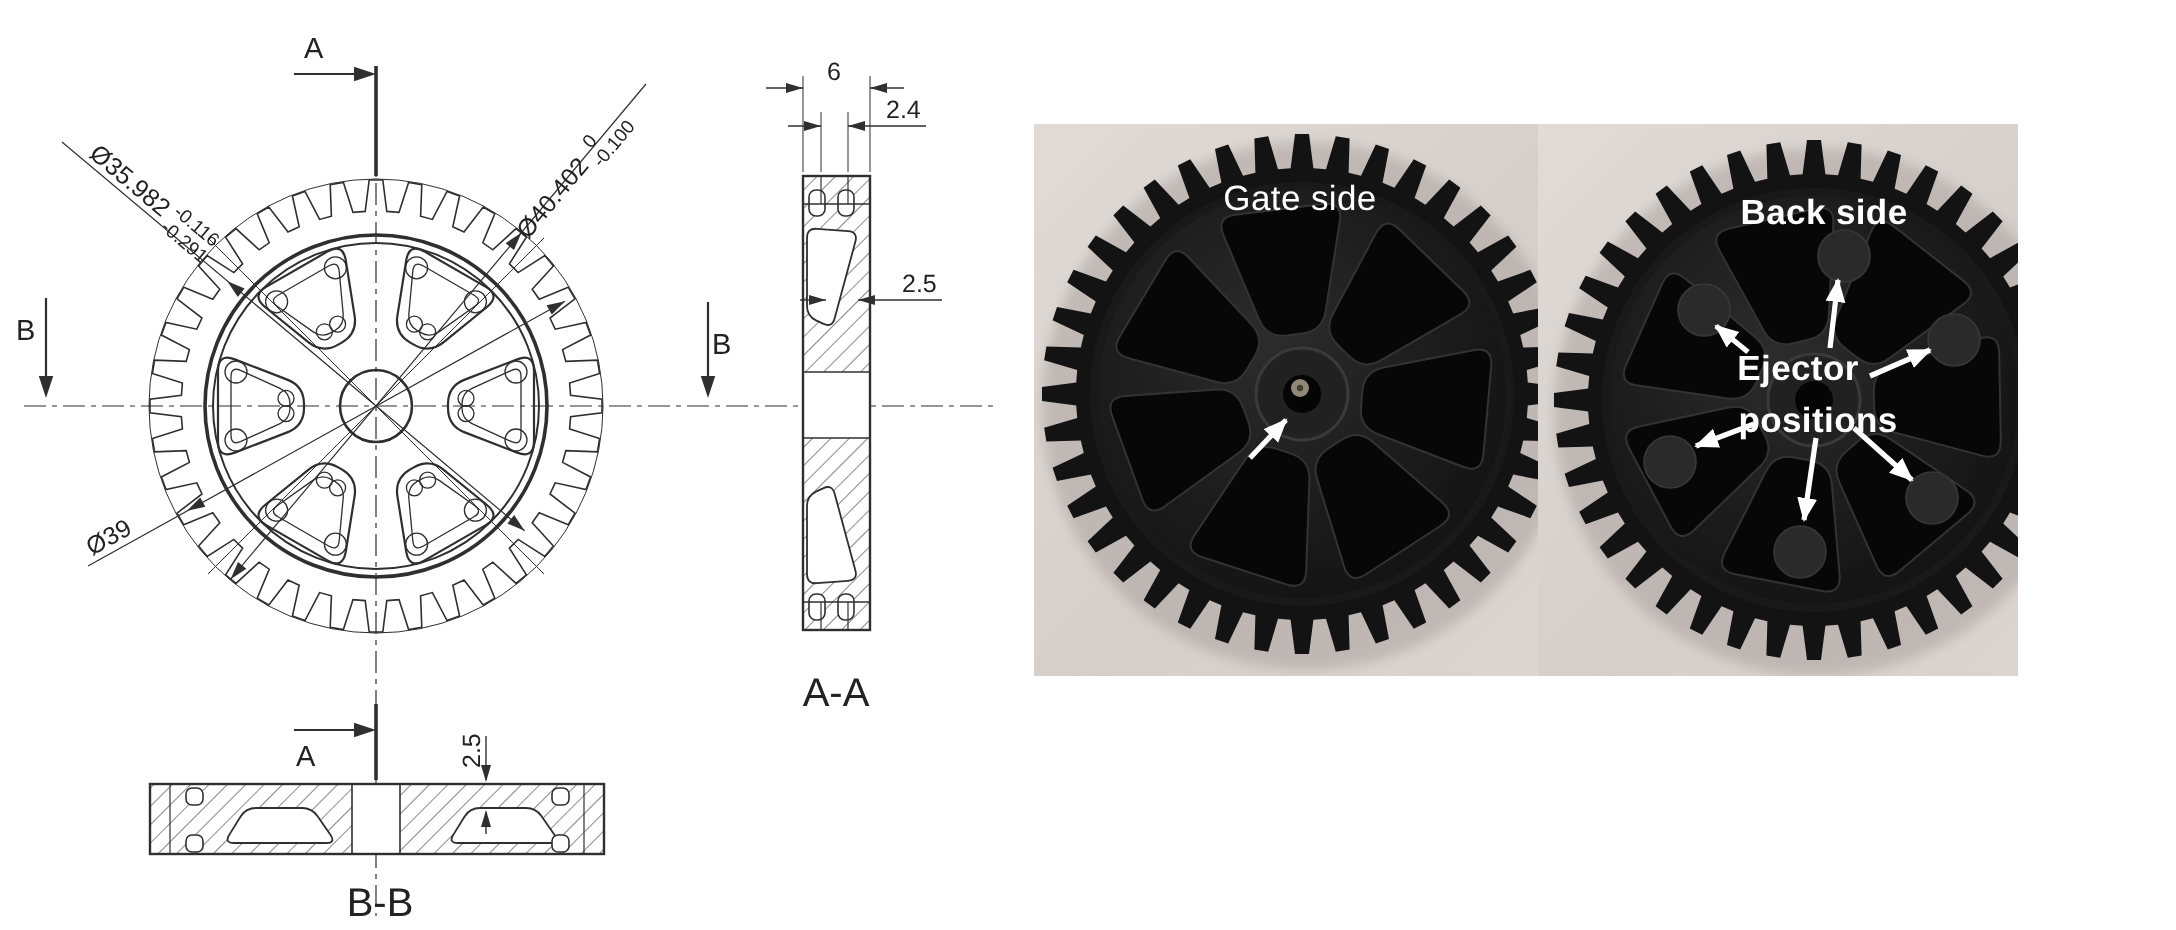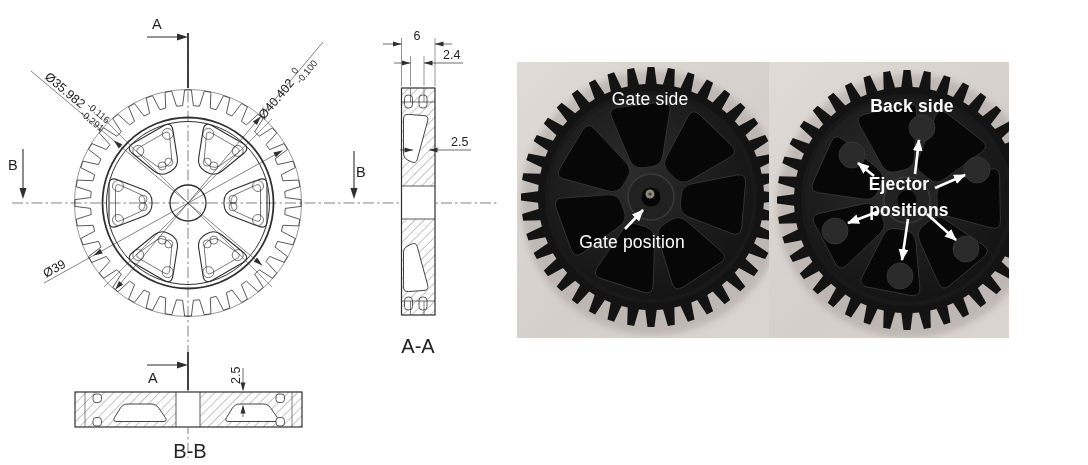--- a/index.html
+++ b/index.html
@@ -225,21 +225,20 @@
       </svg>
     <svg class="overlay" viewBox="0 0 271 276" width="271" height="276">
       <defs>
         <marker id="ah-f" markerUnits="userSpaceOnUse" markerWidth="14" markerHeight="12" refX="11" refY="5" orient="auto">
           <path d="M0,0 L12,5 L0,10 Z" fill="#ffffff"></path>
         </marker>
       </defs>
       <line class="parrow" x1="108" y1="167" x2="126" y2="148" marker-end="url(#ah-f)"></line>
     </svg>
     <div class="caption" style="left:133px;top:27px">Gate side</div>
-    <div class="caption" style="left:115px;top:170px">Gate position</div>
   </figure>
 
   <figure class="photo" id="photo-back">
     <svg id="back-gear-svg" viewBox="0 0 280 276" width="280" height="276">
         <defs>
           <linearGradient id="back-gear-svg-bg" x1="0" y1="0" x2="1" y2="1">
             <stop offset="0" stop-color="#e0dbd7"></stop>
             <stop offset="0.55" stop-color="#d5cfcb"></stop>
             <stop offset="1" stop-color="#ddd5d1"></stop>
           </linearGradient>

